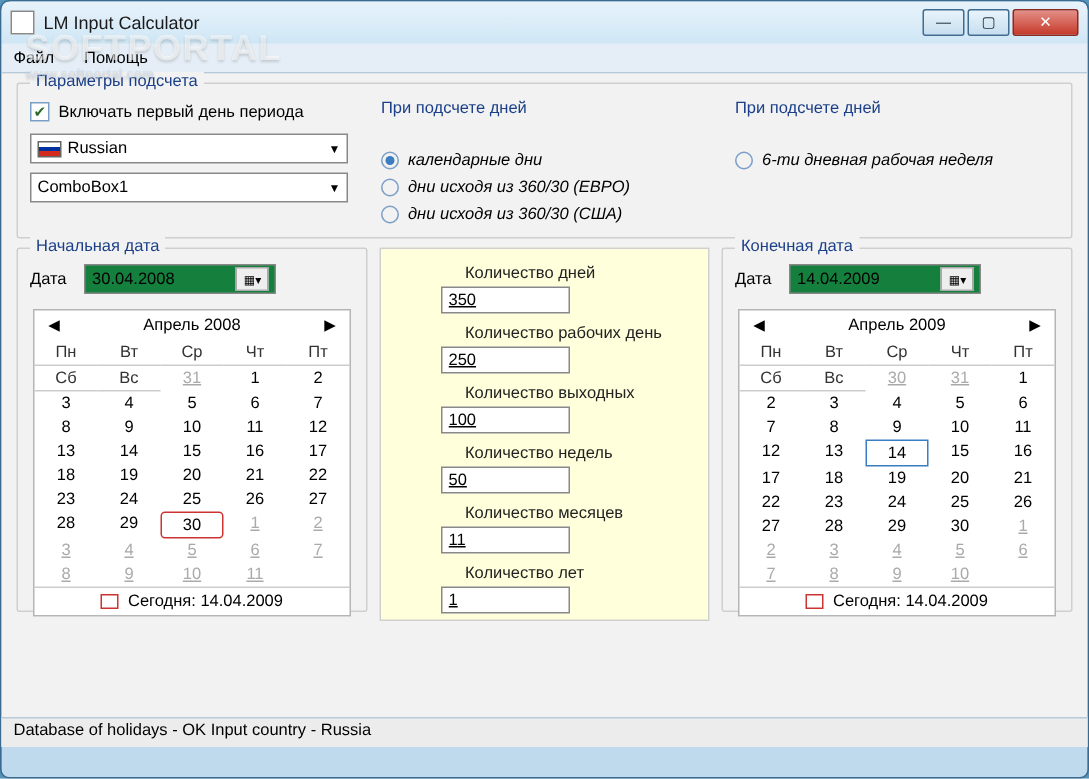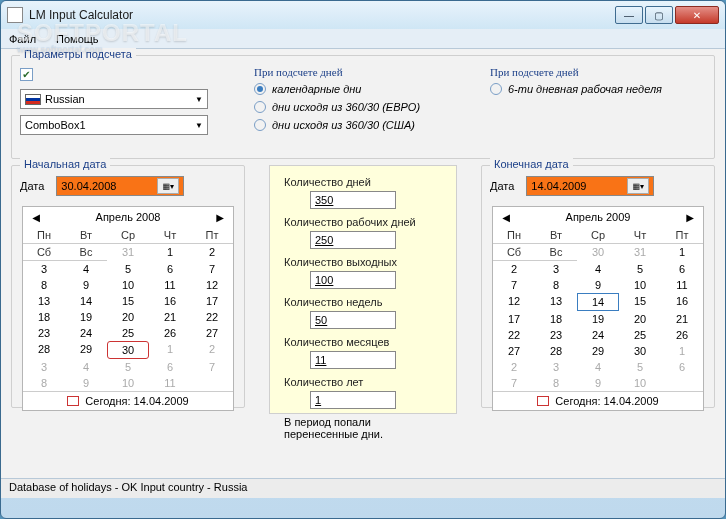--- a/index.html
+++ b/index.html
@@ -16,46 +16,46 @@
 .client { background: #f2f2f2; height: 449px; padding: 6px 10px 0 10px; position: relative; }
 .group { border: 1px solid #cfcfcf; border-radius: 2px; padding: 10px 8px 8px 8px; position: relative; margin-bottom: 6px; }
 .group-title { position: absolute; top: -8px; left: 8px; background: #f2f2f2; padding: 0 4px; color: #1b3f88; font-size: 11px; }
 .params-group { height: 104px; }
 .params-cols { display: flex; gap: 14px; height: 100%; }
 .col1 { width: 220px; }
 .col2 { width: 222px; }
 .col3 { flex: 1; }
 .checkbox-row { display: flex; align-items: center; gap: 6px; margin: 2px 0 8px 0; }
 .checkbox { width: 13px; height: 13px; background: #fff; border: 1px solid #7a9ec6; display: flex; align-items: center; justify-content: center; font-size: 10px; color: #2a6a2a; cursor: pointer; }
-.combo { width: 188px; height: 20px; background: #fff; border: 1px solid #888; display: flex; align-items: center; padding: 0 4px; margin-bottom: 6px; position: relative; cursor: pointer; }
+.combo { width: 212px; height: 20px; background: #fff; border: 1px solid #888; display: flex; align-items: center; padding: 0 4px; margin-bottom: 6px; position: relative; cursor: pointer; }
 .combo .flag { width: 16px; height: 11px; display: inline-block; background: linear-gradient(#fff 33%, #0033a0 33% 66%, #d52b1e 66%); border: 1px solid #666; margin-right: 4px; }
 .combo .dd { margin-left: auto; font-size: 8px; }
-.sub-label { color: #1b3f88; margin-bottom: 5px; font-family: Liberation Serif, serif; }
+.sub-label { color: #1b3f88; margin-bottom: 23px; }
 .radio-row { display: flex; align-items: center; gap: 6px; margin-bottom: 6px; cursor: pointer; font-style: italic; }
 .radio { width: 12px; height: 12px; border: 1px solid #7a9ec6; border-radius: 50%; display: flex; align-items: center; justify-content: center; }
 .radio.sel::after { content: ""; width: 6px; height: 6px; background: #3a7dc0; border-radius: 50%; }
-.trio { display: flex; gap: 24px; height: 249px; }
+.trio { display: flex; gap: 8px; height: 249px; }
 .side-group { width: 234px; }
 .mid { flex: 1; background: #ffffdc; border: 1px solid #cfcfcf; padding: 10px 14px; }
 .date-row { display: flex; align-items: center; gap: 12px; margin-bottom: 10px; }
-.date-input { width: 128px; height: 20px; background: #f97316; border: 1px solid #888; display: flex; align-items: center; padding: 0 4px; cursor: pointer; }
+.date-input { width: 128px; height: 20px; background: #15803d; border: 1px solid #888; display: flex; align-items: center; padding: 0 4px; cursor: pointer; }
 .date-input .cal-btn { margin-left: auto; width: 22px; height: 16px; border: 1px solid #aaa; display: flex; align-items: center; justify-content: center; font-size: 8px; background: #eee; }
 .calendar { width: 212px; border: 1px solid #b5b5b5; background: #fff; margin: 4px auto 0; }
 .cal-head { display: flex; align-items: center; justify-content: space-between; padding: 4px 6px; }
 .cal-nav { width: 14px; cursor: pointer; font-size: 10px; text-align: center; }
 .cal-title { font-size: 11px; }
 .cal-grid { display: grid; grid-template-columns: repeat(5, 1fr); text-align: center; font-size: 11px; }
 .cal-grid .hd { font-weight: normal; color: #333; padding: 2px 0; border-bottom: 1px solid #ccc; }
 .cal-grid .d { padding: 2px 0; cursor: pointer; }
-.cal-grid .d.dim { color: #aaa; }
+.cal-grid .d.dim { color: #aaa; text-decoration: underline; }
 .cal-grid .d.sel { border: 1px solid #c33; border-radius: 3px; }
 .cal-grid .d.today-box { border: 1px solid #3a7dc0; }
 .cal-today { border-top: 1px solid #ccc; padding: 3px 6px; display: flex; align-items: center; gap: 6px; font-size: 11px; cursor: pointer; justify-content: center; }
 .cal-today .sq { width: 12px; height: 10px; border: 1px solid #c33; }
-.mid label { display: block; margin-bottom: 3px; color: #222; }
+.mid label { display: block; margin-bottom: 3px; color: #222; margin-left: 42px; }
 .mid input { width: 86px; height: 18px; border: 1px solid #888; background: #fff; padding: 0 4px; font-size: 11px; margin: 0 0 7px 26px; display: block; text-decoration: underline; }
 .mid .note { margin-top: 4px; }
 .statusbar { position: absolute; left: 0; right: 0; bottom: 0; height: 20px; background: #ececec; border-top: 1px solid #b8c9d8; padding: 2px 8px; font-size: 11px; }
 .watermark { position: absolute; top: 18px; left: 16px; color: rgba(255,255,255,.55); font-size: 24px; font-weight: bold; letter-spacing: 1px; pointer-events: none; text-shadow: 0 1px 2px rgba(0,0,0,.15); z-index: 9; }
 .watermark .sub{font-size:9px;letter-spacing:0;display:block;margin-top:-3px;color:rgba(200,220,240,.5);}
 </style>
 </head>
 <body>
 
 <div class="window">
@@ -80,20 +80,21 @@
   </div>
 
   <div class="client">
 
     <div class="group params-group">
       <span class="group-title">Параметры подсчета</span>
       <div class="params-cols">
         <div class="col1">
           <div class="checkbox-row">
             <span class="checkbox">✔</span>
+            <span>Включать первый день периода</span>
           </div>
           <div class="combo">
             <span class="flag"></span>
             <span>Russian</span>
             <span class="dd">▼</span>
           </div>
           <div class="combo">
             <span>ComboBox1</span>
             <span class="dd">▼</span>
           </div>
@@ -194,31 +195,30 @@
           <div class="cal-today">
             <span class="sq"></span>
             <span>Сегодня: 14.04.2009</span>
           </div>
         </div>
       </div>
 
       <div class="mid">
         <label>Количество дней</label>
         <input value="350" style="">
-        <label>Количество рабочих дней</label>
+        <label>Количество рабочих день</label>
         <input value="250" style="">
         <label>Количество выходных</label>
         <input value="100" style="">
         <label>Количество недель</label>
         <input value="50" style="">
         <label>Количество месяцев</label>
         <input value="11" style="">
         <label>Количество лет</label>
         <input value="1" style="">
-        <div class="note">В период попали перенесенные дни.</div>
       </div>
 
       <div class="group side-group">
         <span class="group-title">Конечная дата</span>
         <div class="date-row">
           <span>Дата</span>
           <div class="date-input">
             <span>14.04.2009</span>
             <span class="cal-btn">▦▾</span>
           </div>

